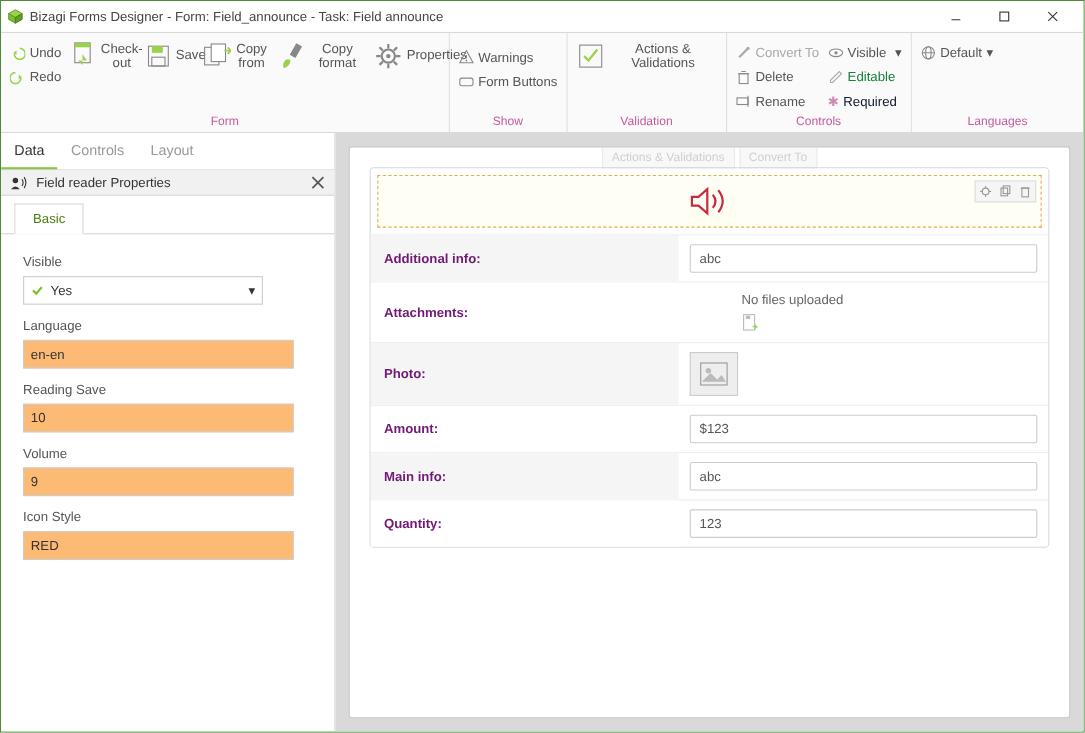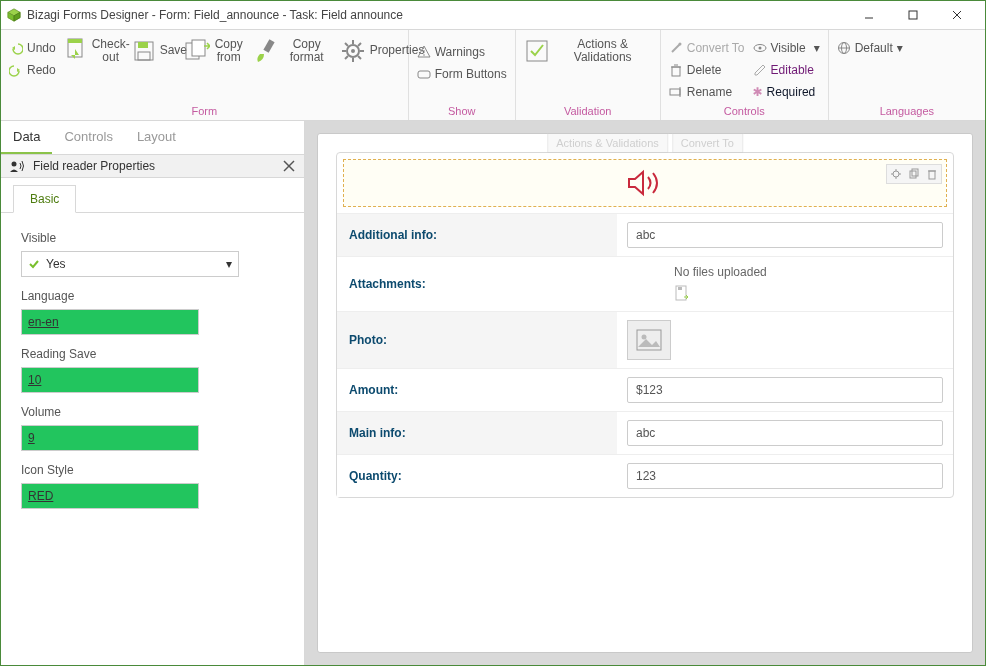--- a/index.html
+++ b/index.html
@@ -32,34 +32,34 @@
 .left-tab { padding: 8px 12px; font-size: 13px; color: #999; }
 .left-tab.active { color: #333; border-bottom: 2px solid #8bc34a; }
 .prop-header { display: flex; align-items: center; justify-content: space-between; padding: 4px 8px; background: #f1f1f1; border-bottom: 1px solid #d8d8d8; }
 .prop-header .hdr-left { display: flex; align-items: center; gap: 6px; font-size: 12px; color: #333; }
 .basic-tab-wrap { padding: 6px 0 0 12px; border-bottom: 1px solid #d8d8d8; }
 .basic-tab { display: inline-block; padding: 6px 16px; border: 1px solid #d8d8d8; border-bottom: 1px solid #fff; background: #fff; position: relative; top: 1px; color: #4d7c0f; }
 .prop-body { padding: 12px 20px; display: flex; flex-direction: column; gap: 6px; }
 .prop-label { font-size: 12px; color: #555; margin-top: 6px; }
 .prop-select { height: 26px; border: 1px solid #ccc; display: flex; align-items: center; justify-content: space-between; padding: 0 6px; background: #fff; }
 .prop-select .sel-val { display: flex; align-items: center; gap: 6px; }
-.prop-input { height: 26px; border: 1px solid #ccc; padding: 0 6px; display: flex; align-items: center; background: #22c55e; width: 178px; text-decoration: underline; }
+.prop-input { height: 26px; border: 1px solid #ccc; padding: 0 6px; display: flex; align-items: center; background: #fdba74; width: 246px; }
 
 
 .canvas-shell { flex: 1; background: #d9d9d9; padding: 12px; position: relative; }
 .ghost-toolbar { position: absolute; top: 12px; left: 50%; transform: translateX(-50%); display: flex; gap: 4px; opacity: 0.4; }
 .ghost-btn { background: #eee; border: 1px solid #ccc; padding: 3px 8px; font-size: 11px; color: #888; }
 .canvas { background: #fff; border: 1px solid #c9c9c9; border-radius: 3px; height: 100%; padding: 18px; overflow: auto; }
 .form-card { border: 1px solid #d8d8d8; border-radius: 4px; }
 .speaker-row { position: relative; display: flex; align-items: center; justify-content: center; height: 48px; border: 1px dashed #e0b050; background: #fffef5; margin: 6px; }
 .speaker-row .icon-tools { position: absolute; right: 4px; top: 4px; display: flex; gap: 2px; background: #f5f5f5; border: 1px solid #ddd; padding: 1px; }
 .speaker-row .icon-tools span { width: 16px; height: 16px; display: flex; align-items: center; justify-content: center; }
 .form-row { display: flex; border-top: 1px solid #eee; }
 .form-row:first-of-type { border-top: 1px solid #e8e8e8; }
-.form-row .fld-label { width: 280px; padding: 14px 12px; font-size: 12px; font-weight: 600; color: #0c4a6e; background: #f5f5f5; }
+.form-row .fld-label { width: 280px; padding: 14px 12px; font-size: 12px; font-weight: 600; color: #701a75; background: #f5f5f5; }
 .form-row.alt .fld-label { background: #fff; }
 .form-row .fld-val { flex: 1; padding: 8px 10px; display: flex; align-items: center; }
 .fld-input { flex: 1; height: 26px; border: 1px solid #ccc; border-radius: 2px; padding: 0 8px; display: flex; align-items: center; color: #555; background: #fff; }
 .attach-col { display: flex; flex-direction: column; gap: 6px; align-items: flex-start; margin-left: 47px; }
 .photo-box { width: 44px; height: 40px; border: 1px solid #ccc; background: #eee; display: flex; align-items: center; justify-content: center; }
 .form-row.attach .fld-label, .form-row.photo .fld-label { display:flex; align-items:center; }
 
 svg { display: block; }
 </style>
 </head>
@@ -263,21 +263,21 @@
             </span>
           <span>Visible</span>
           <span style="margin-left:4px;">▾</span>
         </div>
         <div class="rb-small">
           <span>
               <svg width="14" height="14">
                 <path d="M2 12 L4 12 L12 4 L10 2 L2 10 Z" fill="none" stroke="#aaa"></path>
               </svg>
             </span>
-          <span style="color:#701a75">Editable</span>
+          <span style="color:#15803d">Editable</span>
         </div>
         <div class="rb-small">
           <span style="color:#d08bb5;">✱</span>
           <span style="color:#0f172a">Required</span>
         </div>
       </div>
     </div>
     <div class="group-label">Controls</div>
   </div>
 

